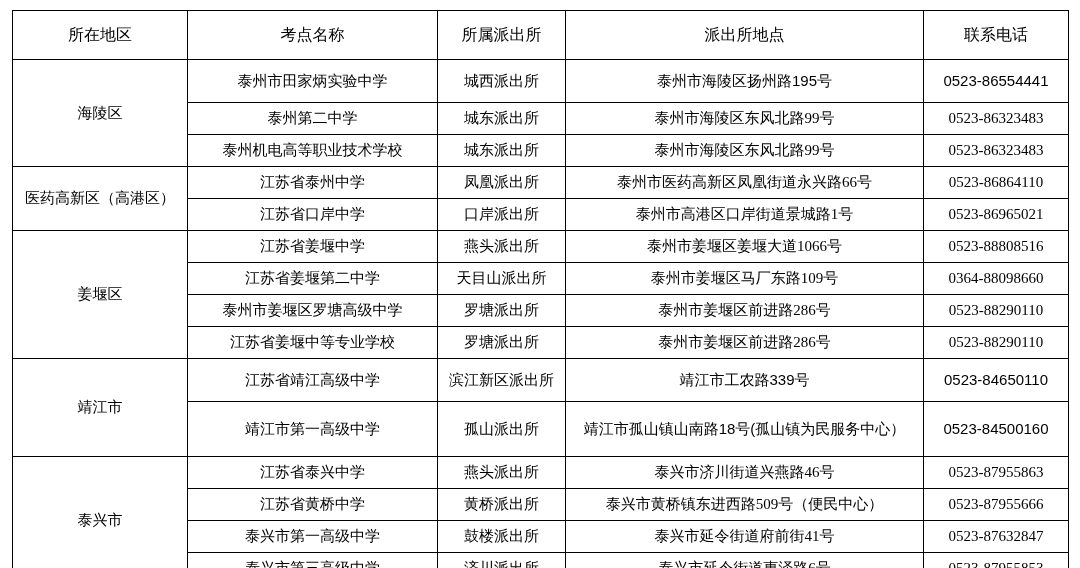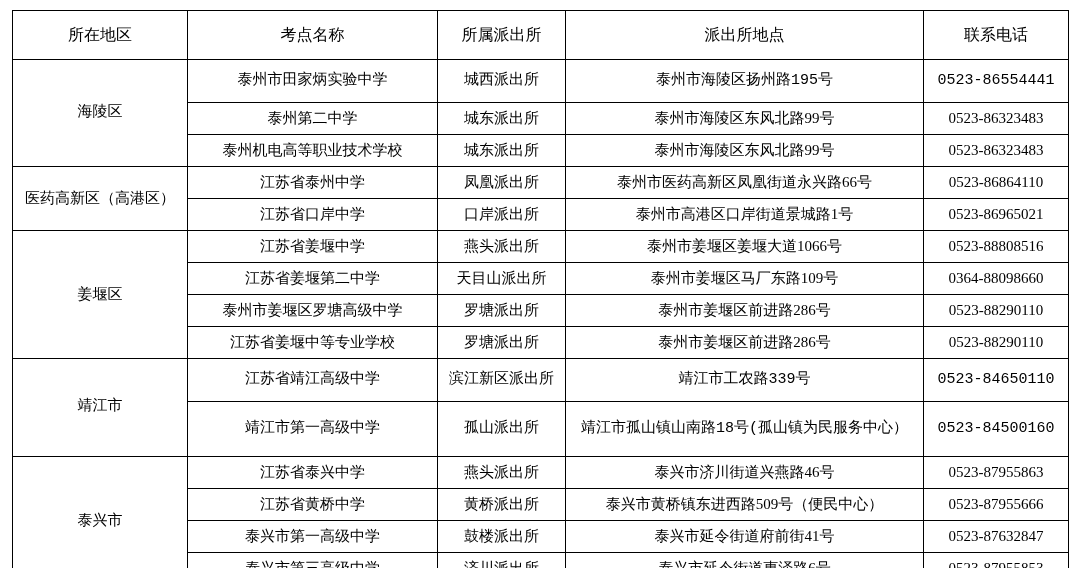--- a/index.html
+++ b/index.html
@@ -42,22 +42,22 @@
   }
   .col-region { width: 175px; }
   .col-school { width: 250px; }
   .col-station { width: 128px; }
   .col-address { width: 358px; }
   .col-phone   { width: 145px; }
 
   td.region-cell {
     font-size: 15px;
   }
-  tr.tall td { height: 36px; font-family: Liberation Mono, monospace; }
-  tr.xtall td { height: 48px; font-family: Liberation Mono, monospace; }
+  tr.tall td { height: 36px; }
+  tr.xtall td { height: 48px; }
   tr.normal td { height: 25px; font-family: Liberation Serif, serif; }
 </style>
 </head>
 <body>
 
 <div class="sheet">
   <table class="exam-table">
     <colgroup>
       <col class="col-region">
       <col class="col-school">

